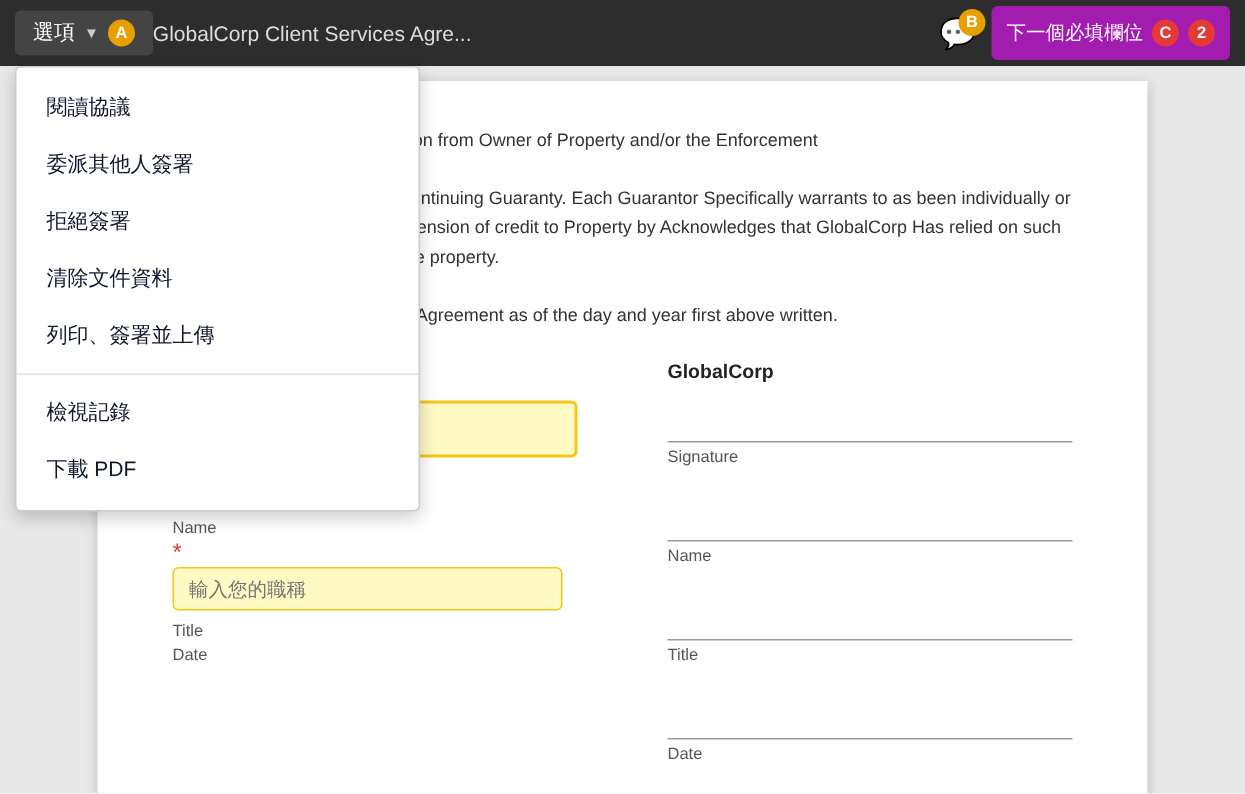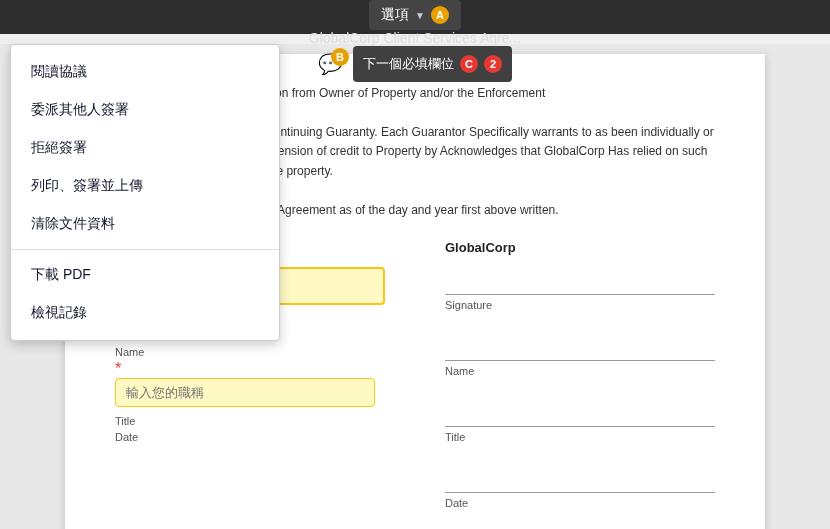--- a/index.html
+++ b/index.html
@@ -9,27 +9,26 @@
       font-family: Arial, sans-serif;
       overflow: hidden;
       position: relative;
       background: #f0f0f0;
     }
 
     
     .toolbar {
       position: absolute;
       top: 0; left: 0; right: 0;
-      height: 34px;
+      height: 44px;
       background: #2d2d2d;
       display: flex;
       align-items: center;
       padding: 0 10px;
       z-index: 100;
-      flex-direction: column;
     }
 
     .toolbar-select-btn {
       display: flex;
       align-items: center;
       background: #444;
       color: #fff;
       border: none;
       border-radius: 4px;
       padding: 6px 12px;
@@ -78,21 +77,21 @@
       font-weight: bold;
       position: absolute;
       top: -4px;
       right: -6px;
     }
     .comment-btn-wrapper {
       position: relative;
     }
 
     .next-field-btn {
-      background: #404040;
+      background: #a21caf;
       color: #fff;
       border: none;
       border-radius: 4px;
       padding: 9px 10px;
       font-size: 13px;
       cursor: pointer;
       display: flex;
       align-items: flex-start;
       gap: 6px;
     }
@@ -295,25 +294,25 @@
       <span class="badge-c">C</span>
       <span class="next-field-count" style="background:#e53935;color:#fff;border-radius:50%;width:18px;height:18px;display:inline-flex;align-items:center;justify-content:center;font-size:11px;font-weight:bold;">2</span>
     </button>
   </div>
 </div>
 
 <div class="dropdown-menu">
   <div class="dropdown-menu-item">閱讀協議</div>
   <div class="dropdown-menu-item">委派其他人簽署</div>
   <div class="dropdown-menu-item">拒絕簽署</div>
+  <div class="dropdown-menu-item">清除文件資料</div>
   <div class="dropdown-menu-item">列印、簽署並上傳</div>
-  <div class="dropdown-menu-item">清除文件資料</div>
   <div class="dropdown-divider"></div>
+  <div class="dropdown-menu-item">檢視記錄</div>
   <div class="dropdown-menu-item">下載 PDF</div>
-  <div class="dropdown-menu-item">檢視記錄</div>
 </div>
 
 <div class="doc-area">
   <div class="doc-page">
     <div class="doc-text">out of or relating to the collection from Owner of Property and/or the Enforcement</div>
     <div class="doc-text">that this Guaranty shall be a continuing Guaranty. Each Guarantor Specifically warrants to as been individually or personally benefited by the extension of credit to Property by Acknowledges that GlobalCorp Has relied on such Guaranty in connection with the property.</div>
     <div class="doc-text">ties hereto have executed this Agreement as of the day and year first above written.</div>
 
     <div class="sig-section">
 

